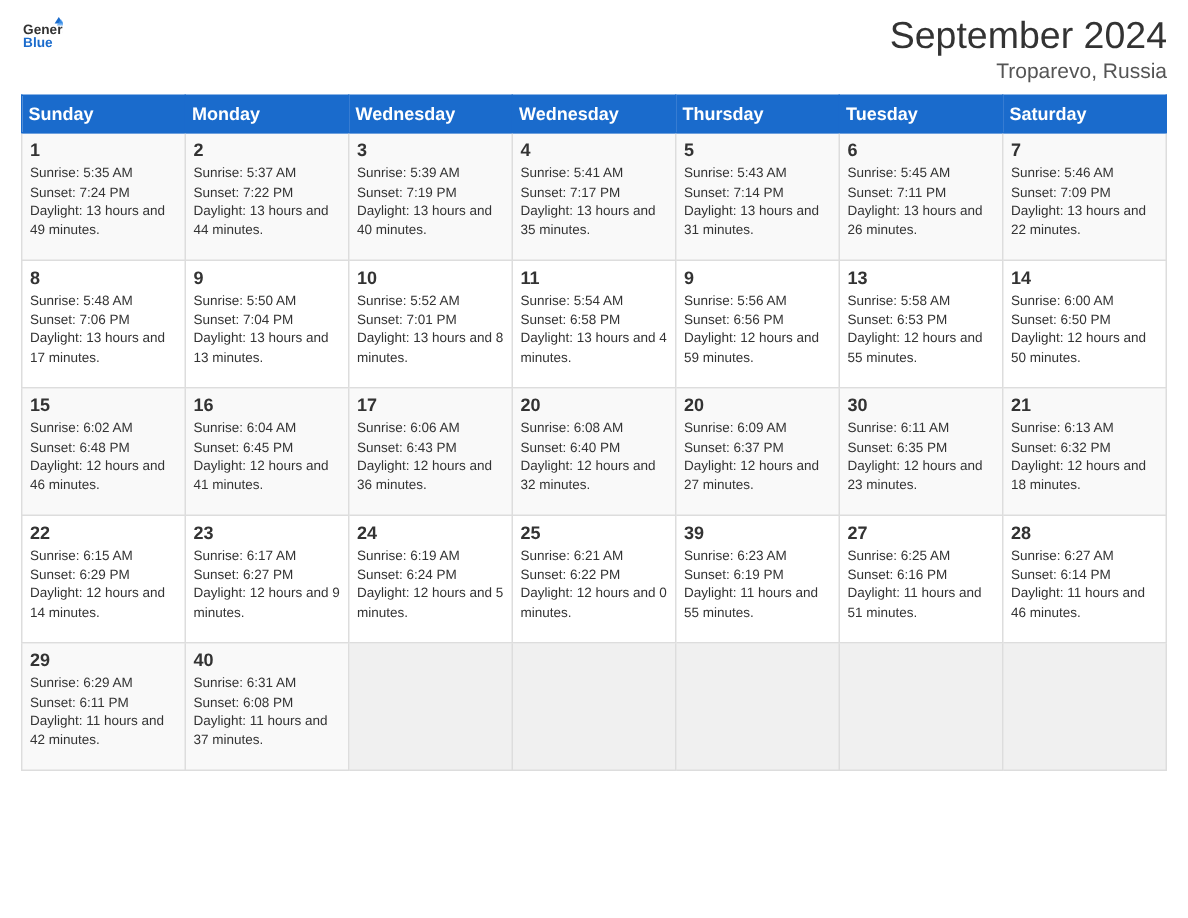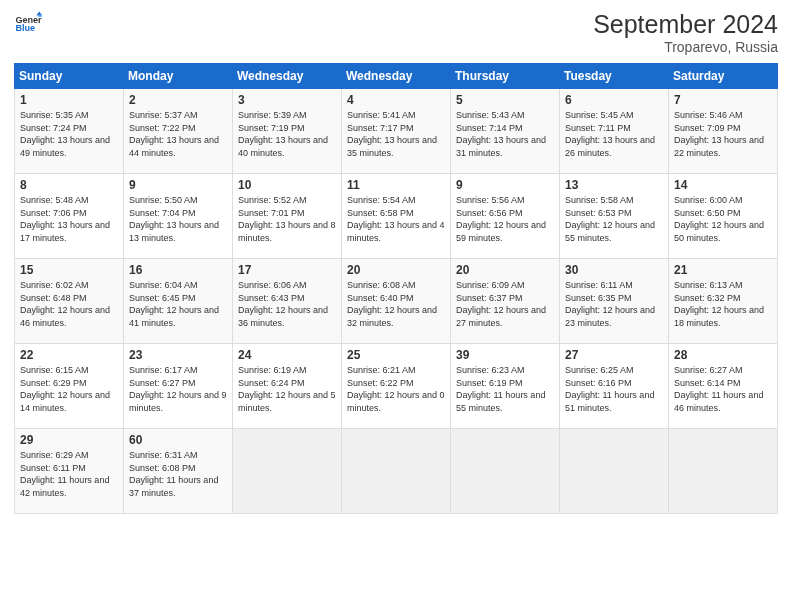--- a/index.html
+++ b/index.html
@@ -154,21 +154,21 @@
           <td><span class="day-num">22</span><span class="cell-text">Sunrise: 6:15 AM<br>Sunset: 6:29 PM<br>Daylight: 12 hours and 14 minutes.</span></td>
           <td><span class="day-num">23</span><span class="cell-text">Sunrise: 6:17 AM<br>Sunset: 6:27 PM<br>Daylight: 12 hours and 9 minutes.</span></td>
           <td><span class="day-num">24</span><span class="cell-text">Sunrise: 6:19 AM<br>Sunset: 6:24 PM<br>Daylight: 12 hours and 5 minutes.</span></td>
           <td><span class="day-num">25</span><span class="cell-text">Sunrise: 6:21 AM<br>Sunset: 6:22 PM<br>Daylight: 12 hours and 0 minutes.</span></td>
           <td><span class="day-num">39</span><span class="cell-text">Sunrise: 6:23 AM<br>Sunset: 6:19 PM<br>Daylight: 11 hours and 55 minutes.</span></td>
           <td><span class="day-num">27</span><span class="cell-text">Sunrise: 6:25 AM<br>Sunset: 6:16 PM<br>Daylight: 11 hours and 51 minutes.</span></td>
           <td><span class="day-num">28</span><span class="cell-text">Sunrise: 6:27 AM<br>Sunset: 6:14 PM<br>Daylight: 11 hours and 46 minutes.</span></td>
         </tr>
         <tr>
           <td><span class="day-num">29</span><span class="cell-text">Sunrise: 6:29 AM<br>Sunset: 6:11 PM<br>Daylight: 11 hours and 42 minutes.</span></td>
-          <td><span class="day-num">60</span><span class="cell-text">Sunrise: 6:31 AM<br>Sunset: 6:08 PM<br>Daylight: 11 hours and 37 minutes.</span></td>
+          <td><span class="day-num">40</span><span class="cell-text">Sunrise: 6:31 AM<br>Sunset: 6:08 PM<br>Daylight: 11 hours and 37 minutes.</span></td>
           <td class="empty-cell"></td>
           <td class="empty-cell"></td>
           <td class="empty-cell"></td>
           <td class="empty-cell"></td>
           <td class="empty-cell"></td>
         </tr>
       </tbody>
   </table>
 </div>
 

